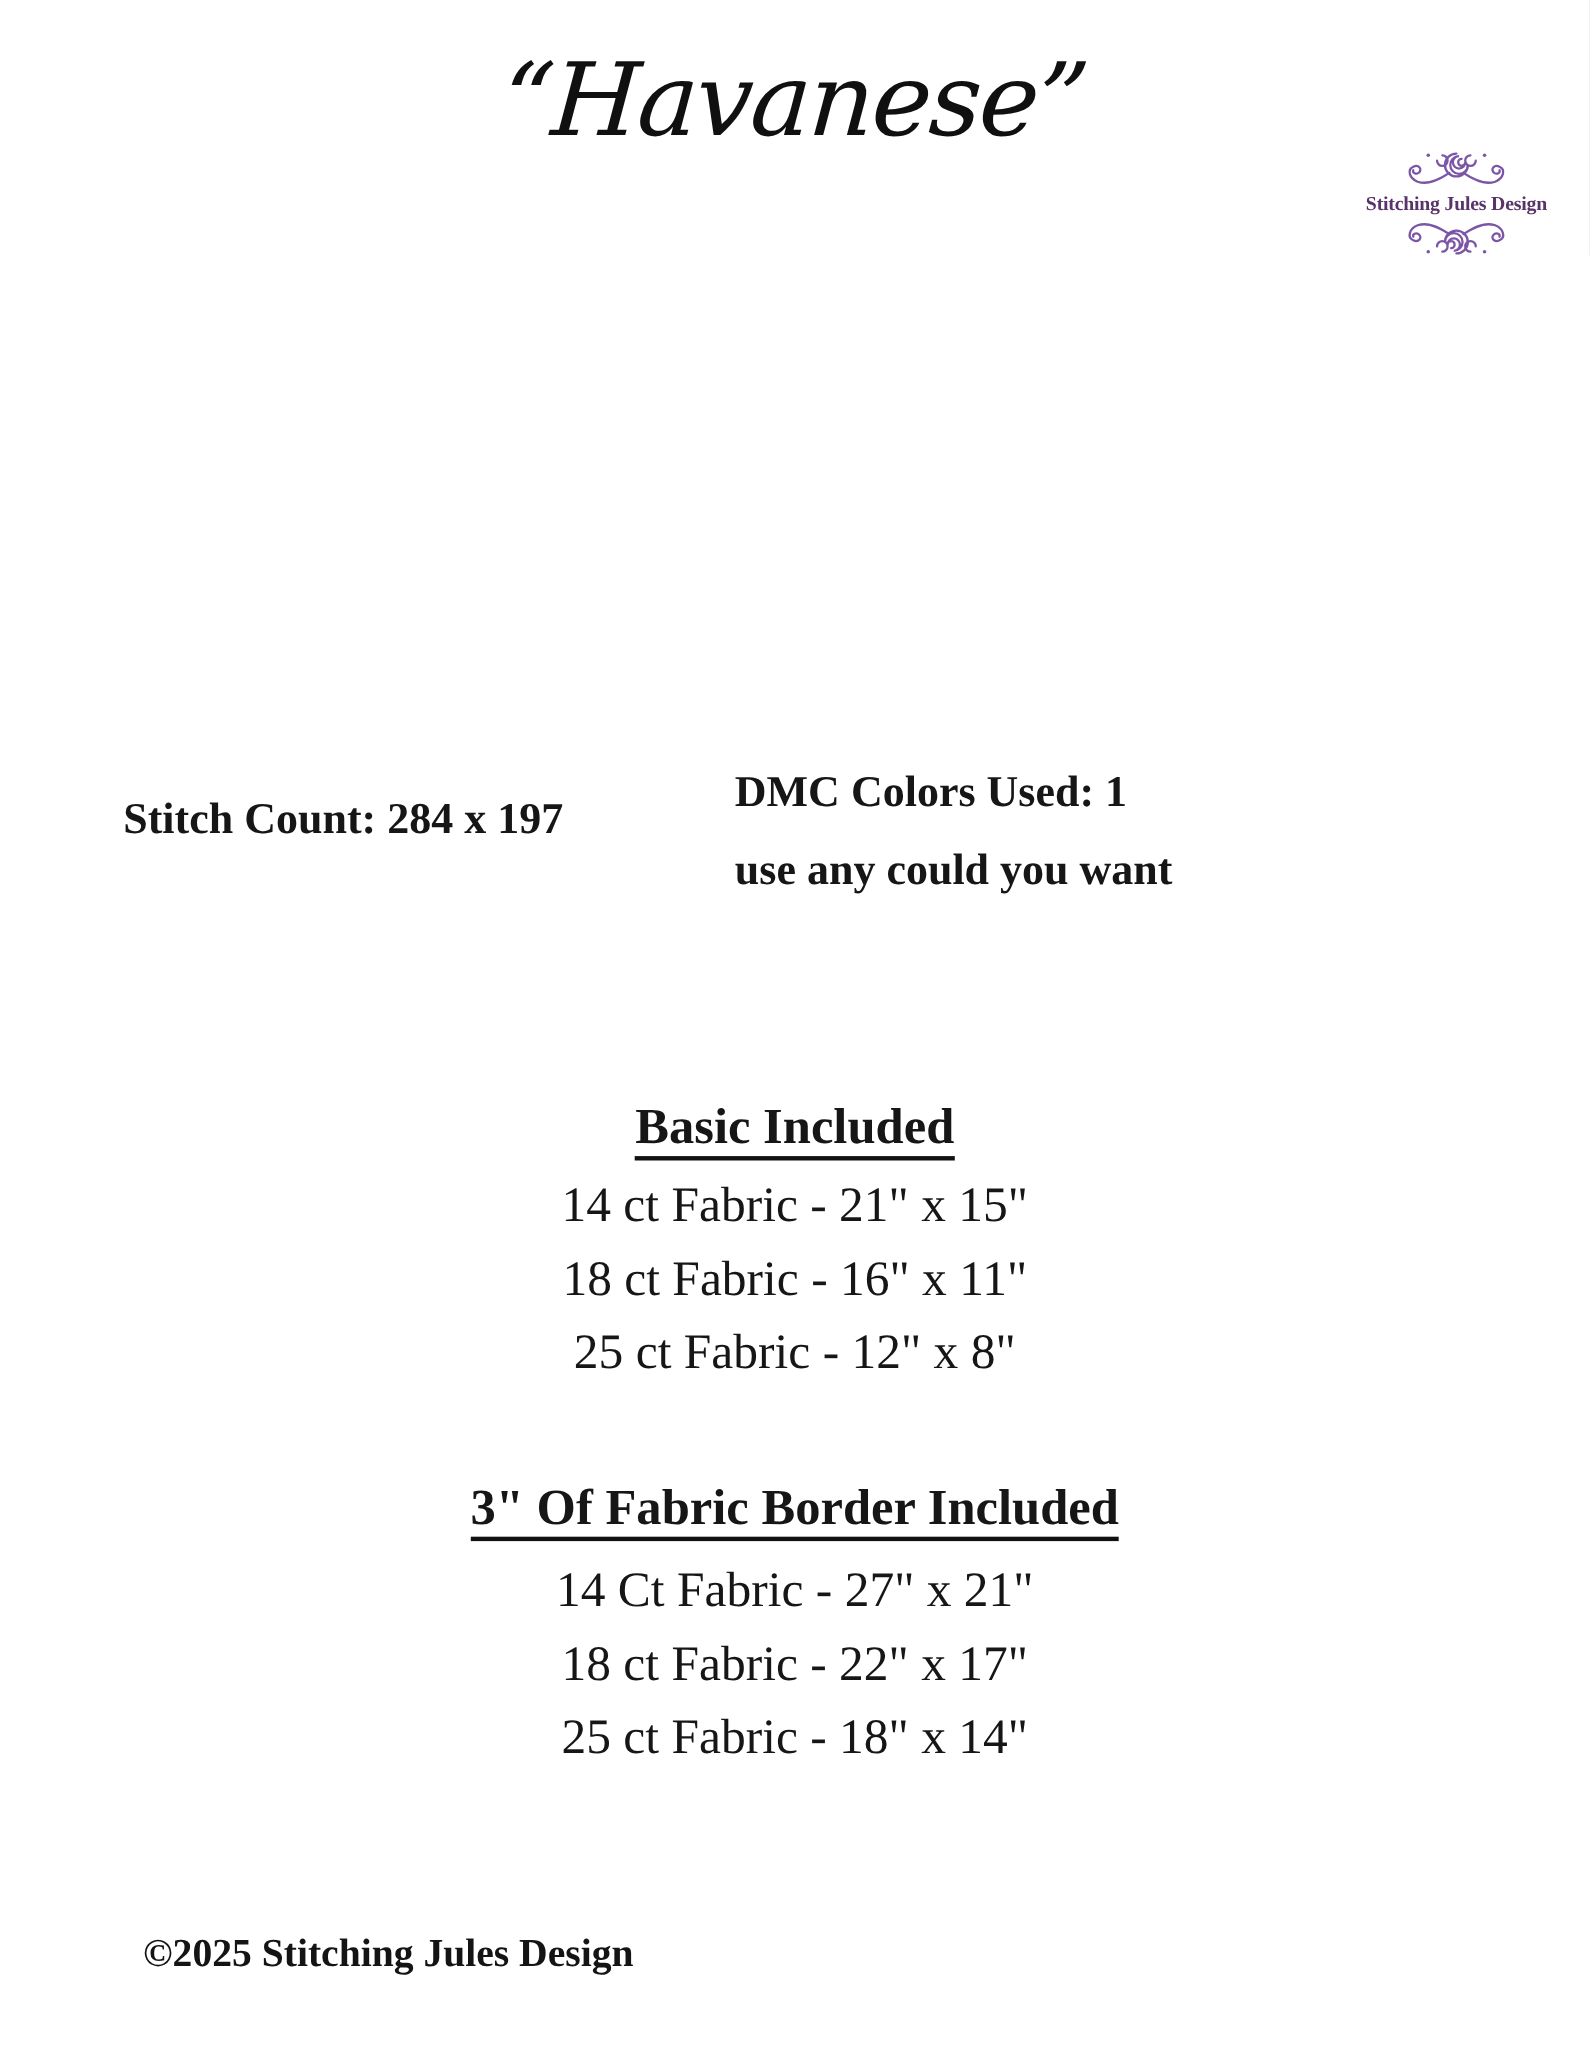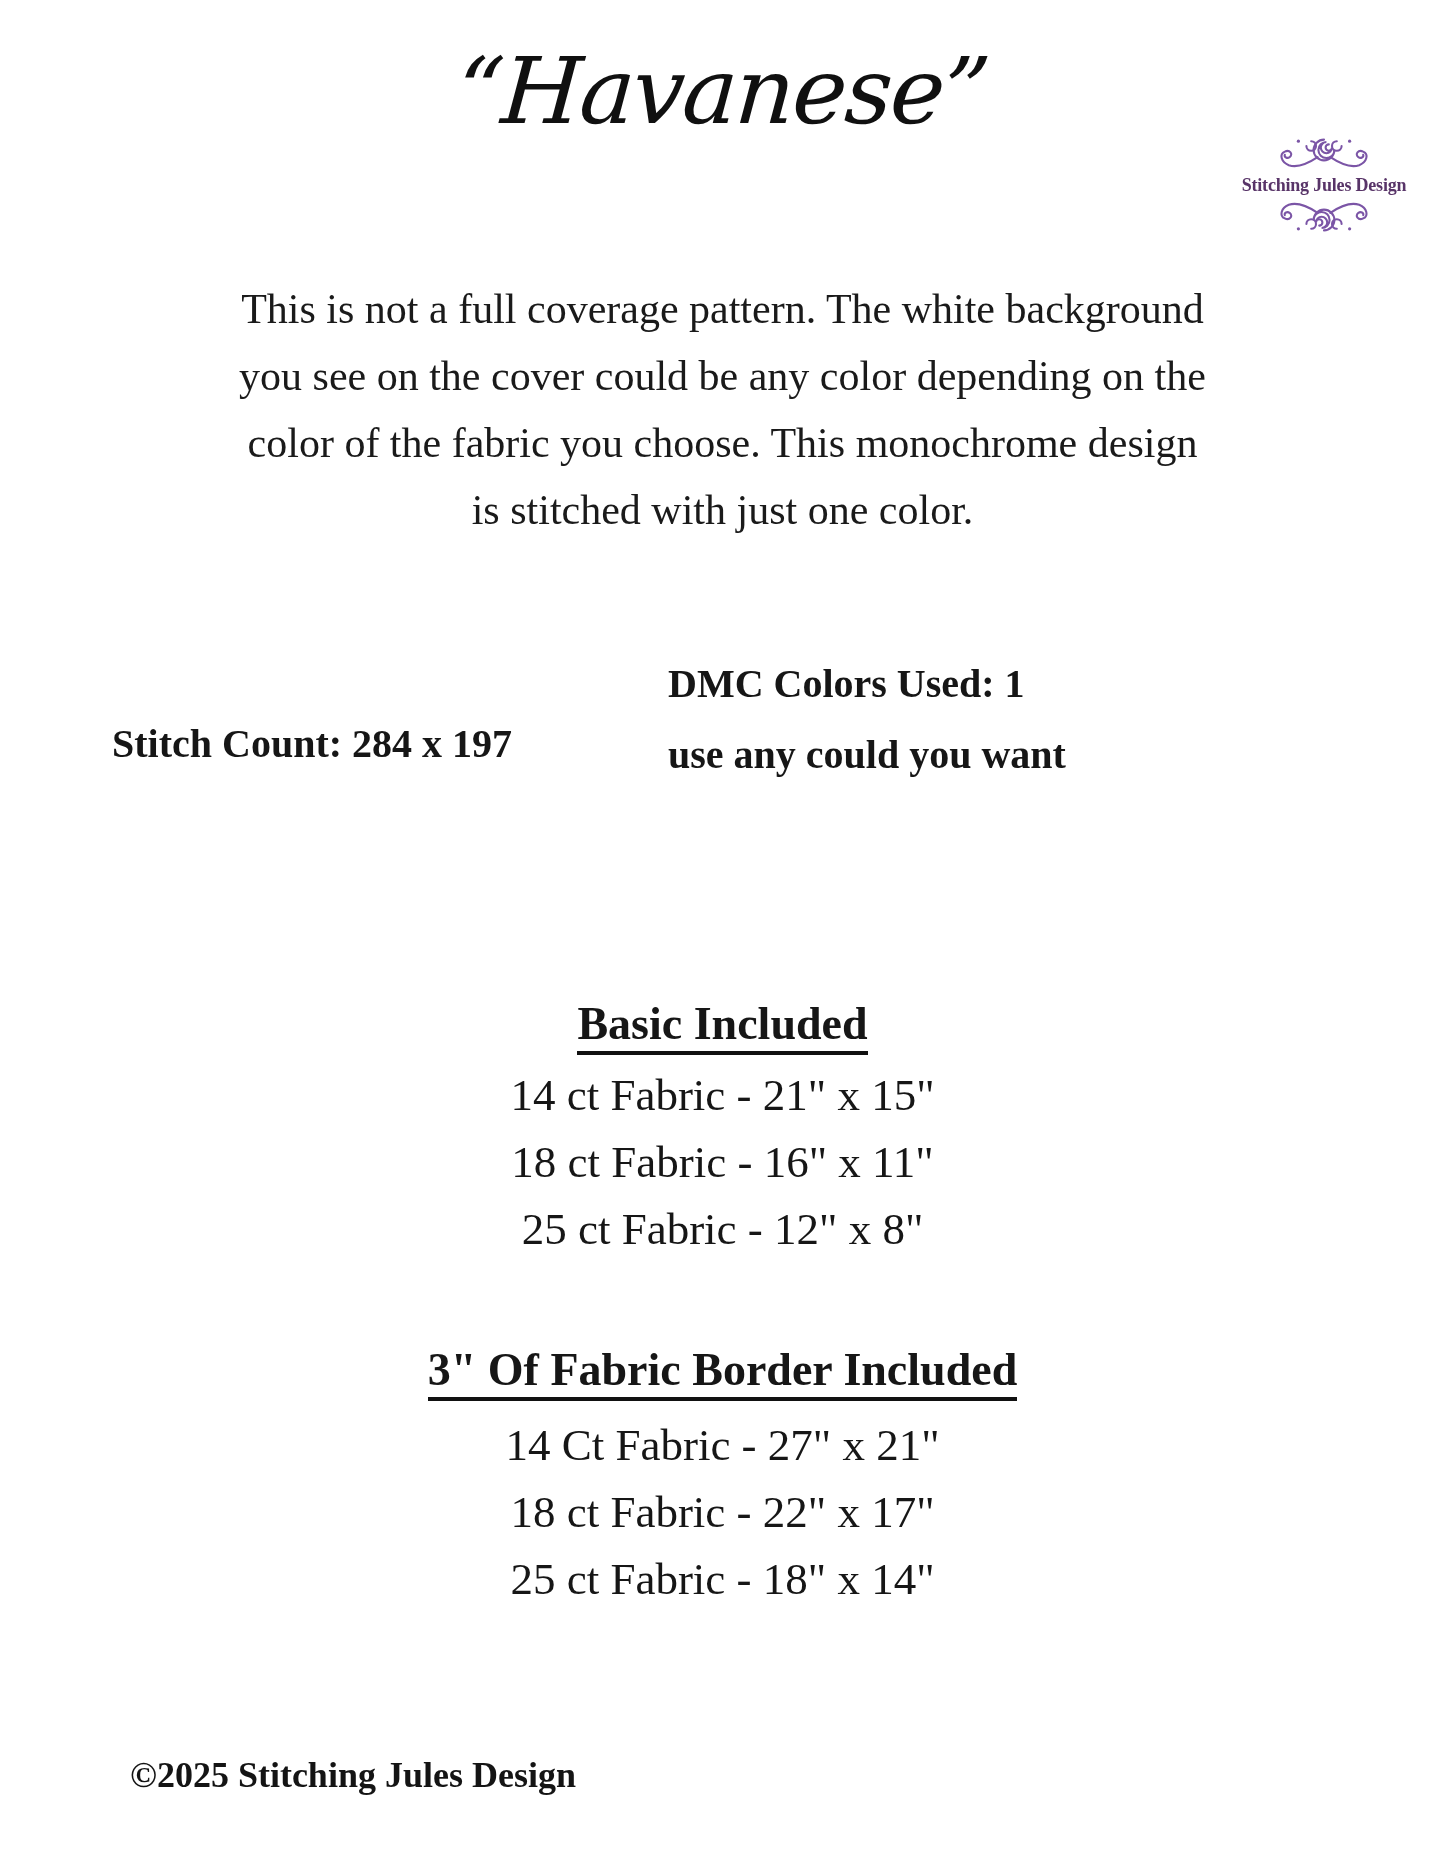--- a/index.html
+++ b/index.html
@@ -54,21 +54,21 @@
     line-height:67px;
     color:#1a1a1a;
   }
 
   
   .stitch-count {
     position:absolute; left:112px; top:720px;
     font-weight:700; font-size:40px; white-space:nowrap;
   }
   .dmc-block {
-    position:absolute; left:668px; top:648px;
+    position:absolute; left:668px; top:684px;
     font-weight:700; font-size:40px; line-height:71px; white-space:nowrap;
   }
 
   
   .section-heading {
     position:absolute; left:0; width:1445px; text-align:center;
     font-size:46px; font-weight:700; line-height:52px;
   }
   .section-heading .underlined {
     display:inline-block;
@@ -115,26 +115,20 @@
       <path d="M70 6 a13 13 0 1 0 13 13 a10 10 0 1 1 -10 -10 a7 7 0 1 0 7 7 a4 4 0 1 1 -4 -4"></path>
       <path d="M62 28 C50 36 38 42 26 38 C16 34 14 24 21 21 C27 18 32 24 27 28 C24 30 20 28 21 25"></path>
       <path d="M78 28 C90 36 102 42 114 38 C124 34 126 24 119 21 C113 18 108 24 113 28 C116 30 120 28 119 25"></path>
       <path d="M48 14 a6 6 0 1 0 6 -6"></path>
       <path d="M92 14 a6 6 0 1 1 -6 -6"></path>
       <circle cx="38" cy="8" r="2"></circle>
       <circle cx="102" cy="8" r="2"></circle>
     </svg>
   </div>
 
-  <div class="intro">
-    <div>This is not a full coverage pattern. The white background</div>
-    <div>you see on the cover could be any color depending on the</div>
-    <div>color of the fabric you choose. This monochrome design</div>
-    <div>is stitched with just one color.</div>
-  </div>
 
   <div class="stitch-count">Stitch Count: 284 x 197</div>
 
   <div class="dmc-block">
     <div>DMC Colors Used: 1</div>
     <div>use any could you want</div>
   </div>
 
   <div class="section-heading heading-basic">
     <span class="underlined">Basic Included</span>

